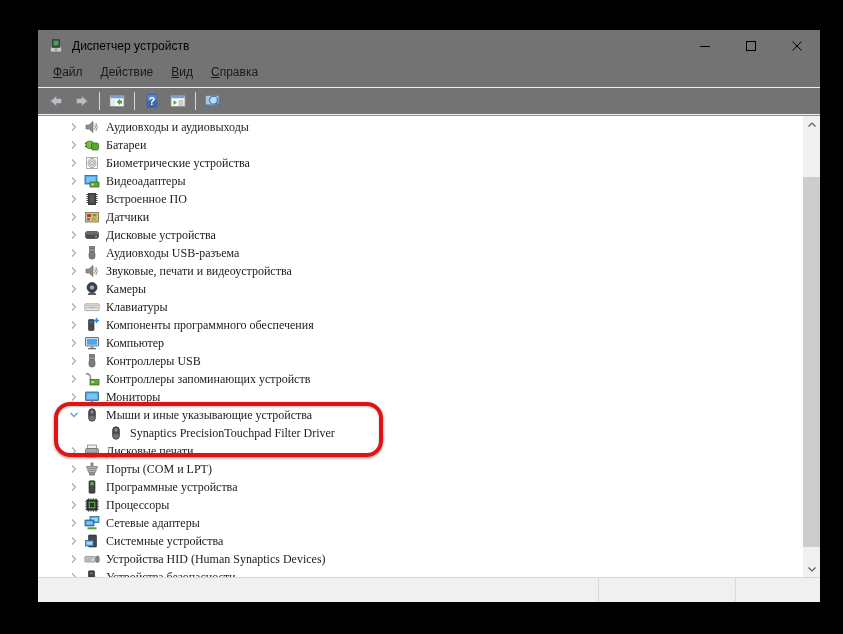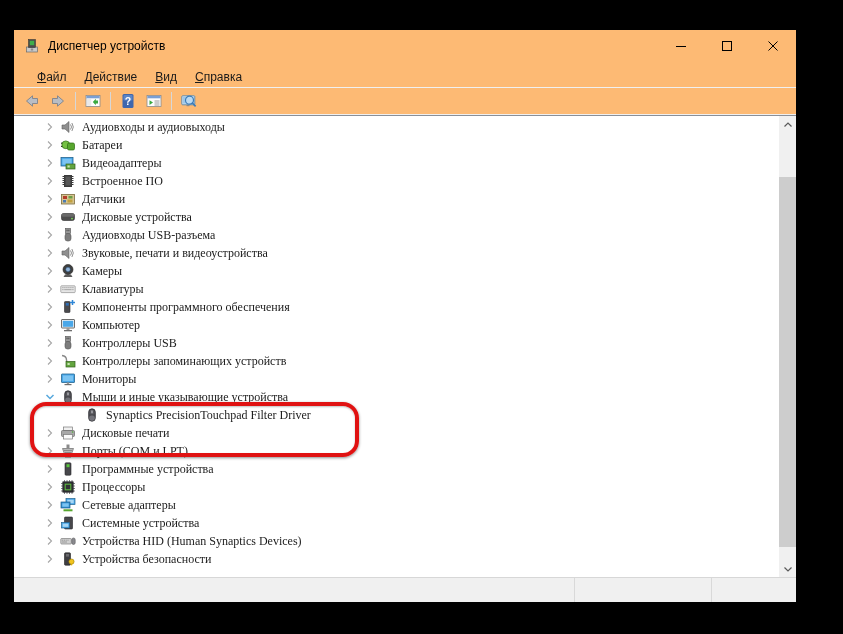--- a/index.html
+++ b/index.html
@@ -2,31 +2,31 @@
 <html><head>
 <meta charset="utf-8">
 <style>
   html,body{margin:0;padding:0;}
   body{
     width:843px;height:634px;overflow:hidden;background:#000;
     font-family:"Liberation Sans",sans-serif;cursor:default;
     -webkit-font-smoothing:antialiased;position:relative;
   }
   .window{
-    position:absolute;left:14px;top:30px;width:782px;height:572px;
-    background:#fdba74;display:flex;flex-direction:column;
+    position:absolute;left:38px;top:30px;width:782px;height:572px;
+    background:#737373;display:flex;flex-direction:column;
   }
   
   .titlebar{height:32px;display:flex;align-items:center;flex:0 0 auto;}
   .titlebar .app-icon{margin-left:10px;}
   .title-text{margin-left:8px;font-size:12px;color:#000;}
   .controls{margin-left:auto;display:flex;height:100%;}
   .ctrl-btn{width:46px;height:100%;display:flex;align-items:center;justify-content:center;background:transparent;border:0;padding:0;}
   
-  .menubar{height:25px;display:flex;align-items:flex-end;padding-left:14px;font-size:12px;color:#1a1a1a;border-bottom:1px solid #f0f0f0;flex:0 0 auto;}
+  .menubar{height:25px;display:flex;align-items:flex-start;padding-left:6px;font-size:12px;color:#1a1a1a;border-bottom:1px solid #f0f0f0;flex:0 0 auto;}
   .menu-item{padding:3px 9px;}
   .menu-item u{text-decoration:underline;}
   
   .toolbar{height:26px;display:flex;align-items:center;padding-left:5px;border-bottom:1px solid #f0f0f0;flex:0 0 auto;}
   .tool-btn{width:26px;height:22px;display:flex;align-items:center;justify-content:center;background:transparent;border:0;padding:0;}
   .tool-sep{width:1px;height:18px;background:#d7d7d7;margin:0 4px;}
   
   .tree-panel{flex:1 1 auto;position:relative;border-top:1px solid #8a8f98;overflow:hidden;background:#fff;}
   .tree{padding-top:2px;}
   .tree-row{height:18px;display:flex;align-items:center;font-size:12px;color:#1b1b1b;white-space:nowrap;}
@@ -188,20 +188,38 @@
           <span class="lbl">Батареи</span>
         </div>
         <div class="tree-row">
           <span class="chev">
             <svg width="16" height="16" viewBox="0 0 16 16" xmlns="http://www.w3.org/2000/svg">
               <path d="M6 4.5 L9.5 8 L6 11.5" fill="none" stroke="#a6a6a6" stroke-width="1.1"></path>
             </svg>
           </span>
           <span class="icon dev-icon">
             <svg width="16" height="16" viewBox="0 0 16 16" xmlns="http://www.w3.org/2000/svg">
+              <rect x="2.5" y="2.5" width="11" height="11" fill="#fafafa" stroke="#9a9a9a" stroke-width="0.8"></rect>
+              <g fill="none" stroke="#8a8a8a" stroke-width="0.7">
+                <ellipse cx="8" cy="8" rx="1.2" ry="1.8"></ellipse>
+                <ellipse cx="8" cy="8" rx="2.6" ry="3.3"></ellipse>
+                <ellipse cx="8" cy="8" rx="3.9" ry="4.6"></ellipse>
+              </g>
+            </svg>
+          </span>
+          <span class="lbl">Биометрические устройства</span>
+        </div>
+        <div class="tree-row">
+          <span class="chev">
+            <svg width="16" height="16" viewBox="0 0 16 16" xmlns="http://www.w3.org/2000/svg">
+              <path d="M6 4.5 L9.5 8 L6 11.5" fill="none" stroke="#a6a6a6" stroke-width="1.1"></path>
+            </svg>
+          </span>
+          <span class="icon dev-icon">
+            <svg width="16" height="16" viewBox="0 0 16 16" xmlns="http://www.w3.org/2000/svg">
               <rect x="1" y="2.5" width="12" height="8.5" fill="#49a7e9" stroke="#23648f" stroke-width="0.8"></rect>
               <rect x="2.4" y="3.9" width="9.2" height="5.7" fill="#7cc4f2"></rect>
               <rect x="6" y="9" width="9" height="5" fill="#63a53f" stroke="#33601c" stroke-width="0.7"></rect>
               <rect x="7.5" y="10.5" width="2.2" height="2" fill="#c9e4b4"></rect>
             </svg>
           </span>
           <span class="lbl">Видеоадаптеры</span>
         </div>
         <div class="tree-row">
           <span class="chev">

